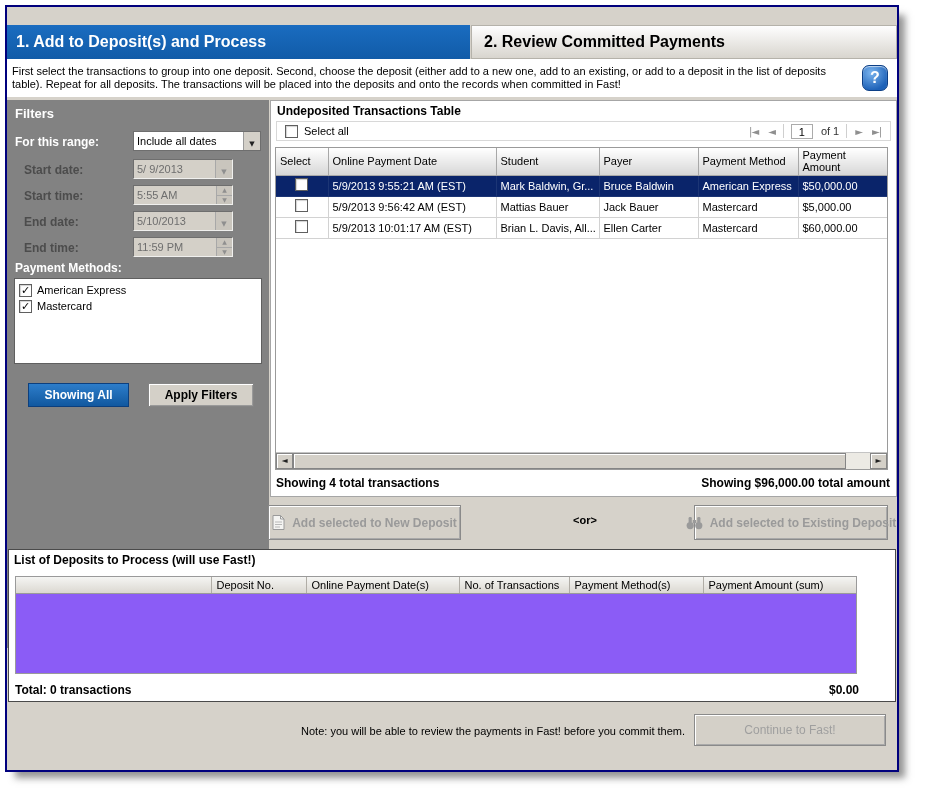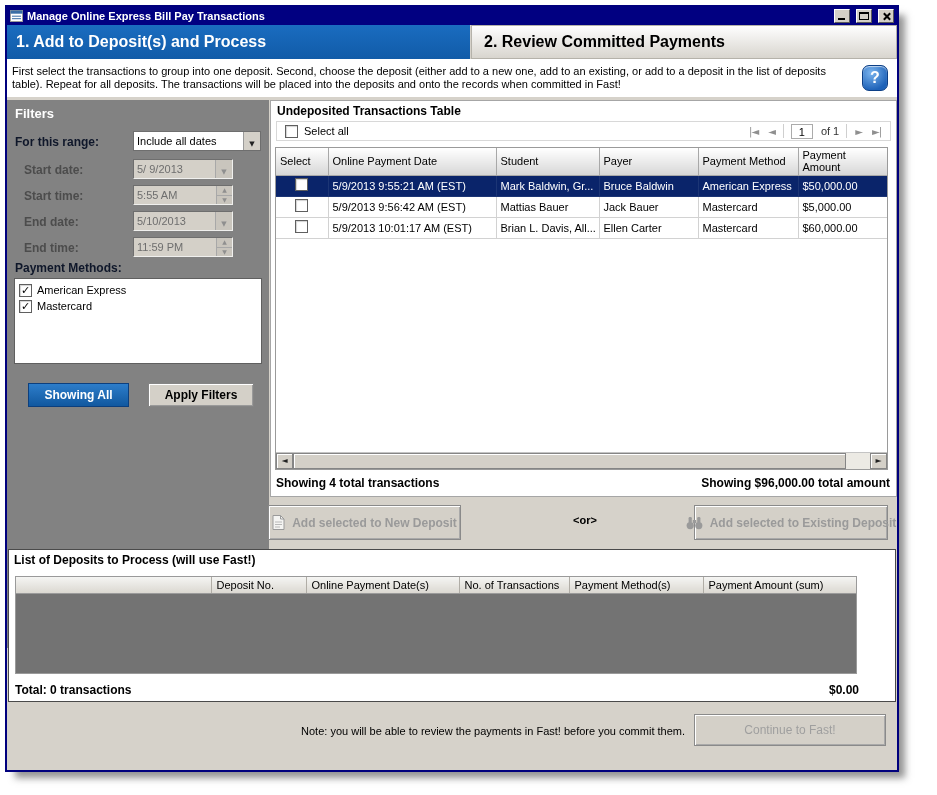--- a/index.html
+++ b/index.html
@@ -29,21 +29,21 @@
   .instructions { position:absolute; left:0; top:34px; width:890px; height:38px; background:#fff; font-size:11px; line-height:13px; padding:6px 56px 2px 5px; color:#000; }
   .help-btn { position:absolute; left:855px; top:40px; width:26px; height:26px; border-radius:7px;
               background:radial-gradient(circle at 35% 28%, #7ab4ee, #1e62b8 75%);
               border:1px solid #0c3f86; color:#fff; font-weight:bold; font-size:16px; text-align:center; line-height:24px;
               box-shadow:inset 0 1px 1px rgba(255,255,255,0.65); }
 
   
   .filters { position:absolute; left:0; top:75px; width:262px; height:548px; background:#828282; }
   .filters-title { position:absolute; left:8px; top:6px; color:#fff; font-weight:bold; font-size:13px; }
   .f-label { position:absolute; font-weight:bold; font-size:12px; white-space:nowrap; }
-  .f-label.en { color:#0f172a; left:8px; }
+  .f-label.en { color:#ffffff; left:8px; }
   .f-label.dis { color:#4c4c4c; left:17px; }
   .fld { position:absolute; left:126px; height:20px; display:flex; align-items:stretch; }
   .fld .txt { flex:1; font-size:11px; line-height:18px; padding-left:3px; white-space:nowrap; overflow:hidden; }
   .combo { width:128px; background:#fff; border:1px solid #6e6e6e; }
   .combo .txt { color:#000; }
   .cbtn { width:17px; background:#d4d0c8; border-left:1px solid #9a9a9a; text-align:center; flex:0 0 auto; }
   .cbtn .gl { font-family:"DejaVu Sans", sans-serif; font-size:7px; line-height:18px; color:#222; }
   .fld.dis { width:100px; background:#d4d0c8; border:1px solid; border-color:#6e6e6e #f0f0ee #f0f0ee #6e6e6e; }
   .fld.dis .txt { color:#6e6e6e; }
   .fld.dis .cbtn { background:#c9c5bd; border-left:1px solid #a8a8a8; }
@@ -96,56 +96,38 @@
   .action-btn { position:absolute; top:480px; height:35px; background:#d4d0c8; border:1px solid #8a8a8a;
                 box-shadow:inset 1px 1px 0 #fff, inset -1px -1px 0 #a9a9a9; color:#9a9a9a; font-weight:bold; font-size:12px;
                 display:flex; align-items:center; justify-content:center; gap:7px; white-space:nowrap; }
   .btn-new { left:261px; width:193px; }
   .btn-exist { left:687px; width:194px; }
   .or-label { position:absolute; left:540px; top:489px; width:76px; text-align:center; font-size:11px; font-weight:bold; color:#000; }
 
   
   .deposits { position:absolute; left:1px; top:524px; width:888px; height:153px; background:#fff; border:1px solid #4a4a4a; }
   .dep-title { position:absolute; left:5px; top:3px; font-weight:bold; font-size:12px; }
-  .dep-grid { position:absolute; left:6px; top:26px; width:842px; height:98px; border:1px solid #9a9a9a; background:#737373; overflow:hidden; }
+  .dep-grid { position:absolute; left:6px; top:26px; width:842px; height:98px; border:1px solid #9a9a9a; background:#8b5cf6; overflow:hidden; }
   table.dgrid { border-collapse:collapse; table-layout:fixed; width:840px; font-size:11px; }
   .dgrid th { height:16px; background:linear-gradient(#f5f5f3,#dbd8d1); border-right:1px solid #b0ada6; border-bottom:1px solid #9a9a9a;
               font-weight:normal; text-align:left; padding:0 5px; white-space:nowrap; overflow:hidden; }
   .dep-total-left  { position:absolute; left:6px;  top:133px; font-weight:bold; font-size:12px; }
   .dep-total-right { position:absolute; right:36px; top:133px; font-weight:bold; font-size:12px; }
 
   
   .footer-note { position:absolute; right:212px; top:700px; font-size:11px; color:#000; white-space:nowrap; }
   .continue-btn { position:absolute; left:687px; top:689px; width:192px; height:32px; background:#d4d0c8; border:1px solid #8a8a8a;
                   box-shadow:inset 1px 1px 0 #fff, inset -1px -1px 0 #a9a9a9; color:#9f9f9f; font-size:12px; text-align:center; line-height:30px; }
 </style>
 </head>
 <body>
 
 <div class="stage">
   <div class="window">
 
-    <div class="titlebar">
-      <span style="flex:0 0 auto; line-height:0;">
-        <svg width="13" height="12" viewBox="0 0 13 12">
-            <rect x="0.5" y="0.5" width="12" height="11" fill="#ffffff" stroke="#9a9a9a"></rect>
-            <rect x="0.5" y="0.5" width="12" height="3.2" fill="#3a6ea5"></rect>
-            <line x1="2" y1="6.2" x2="11" y2="6.2" stroke="#3a6ea5"></line>
-            <line x1="2" y1="8.7" x2="11" y2="8.7" stroke="#3a6ea5"></line>
-          </svg>
-      </span>
-      <span class="titlebar-text">Manage Online Express Bill Pay Transactions</span>
-      <span class="tb-btn">
-          <span class="g-min"></span>
-        </span>
-      <span class="tb-btn">
-          <span class="g-max"></span>
-        </span>
-      <span class="tb-btn"><span class="g-x"></span></span>
-    </div>
 
     <div class="client">
 
       <div class="tab tab1">1. Add to Deposit(s) and Process</div>
       <div class="tab tab2">2. Review Committed Payments</div>
 
       <div class="instructions">First select the transactions to group into one deposit. Second, choose the deposit (either add to a new one, add to an existing, or add to a deposit in the list of deposits table). Repeat for all deposits. The transactions will be placed into the deposits and onto the records when committed in Fast!</div>
       <div class="help-btn">?</div>
 
       <div class="filters">

